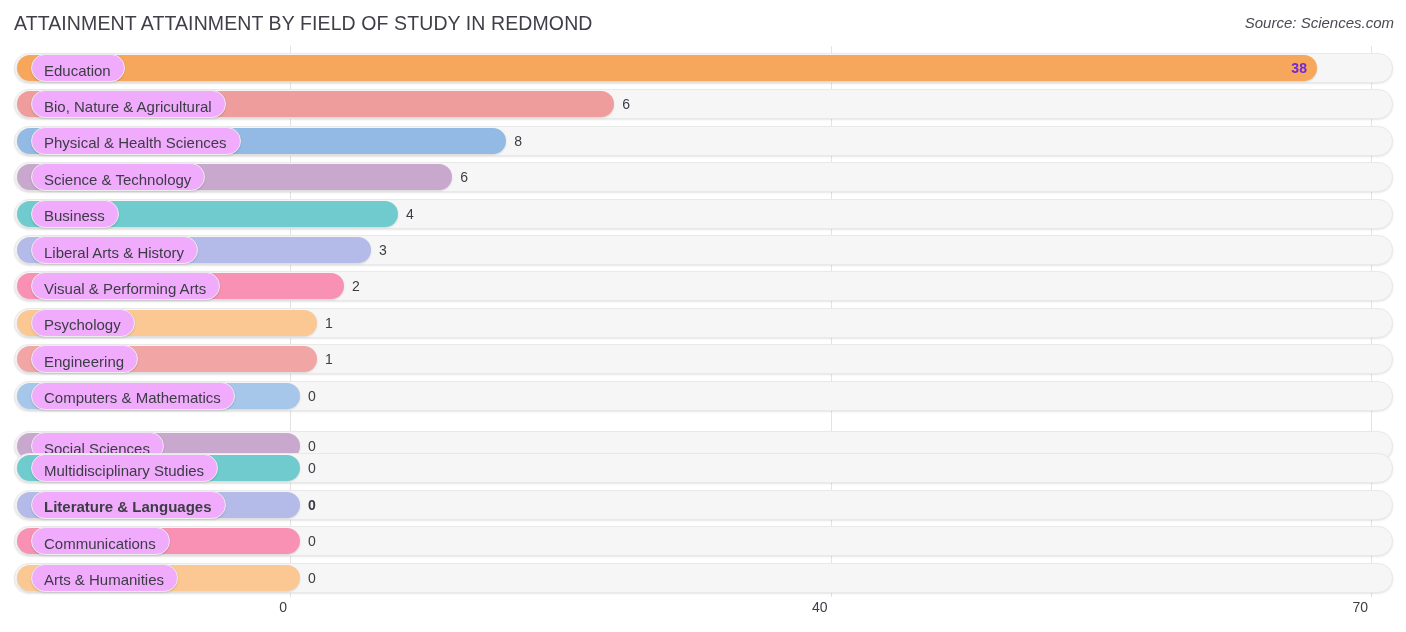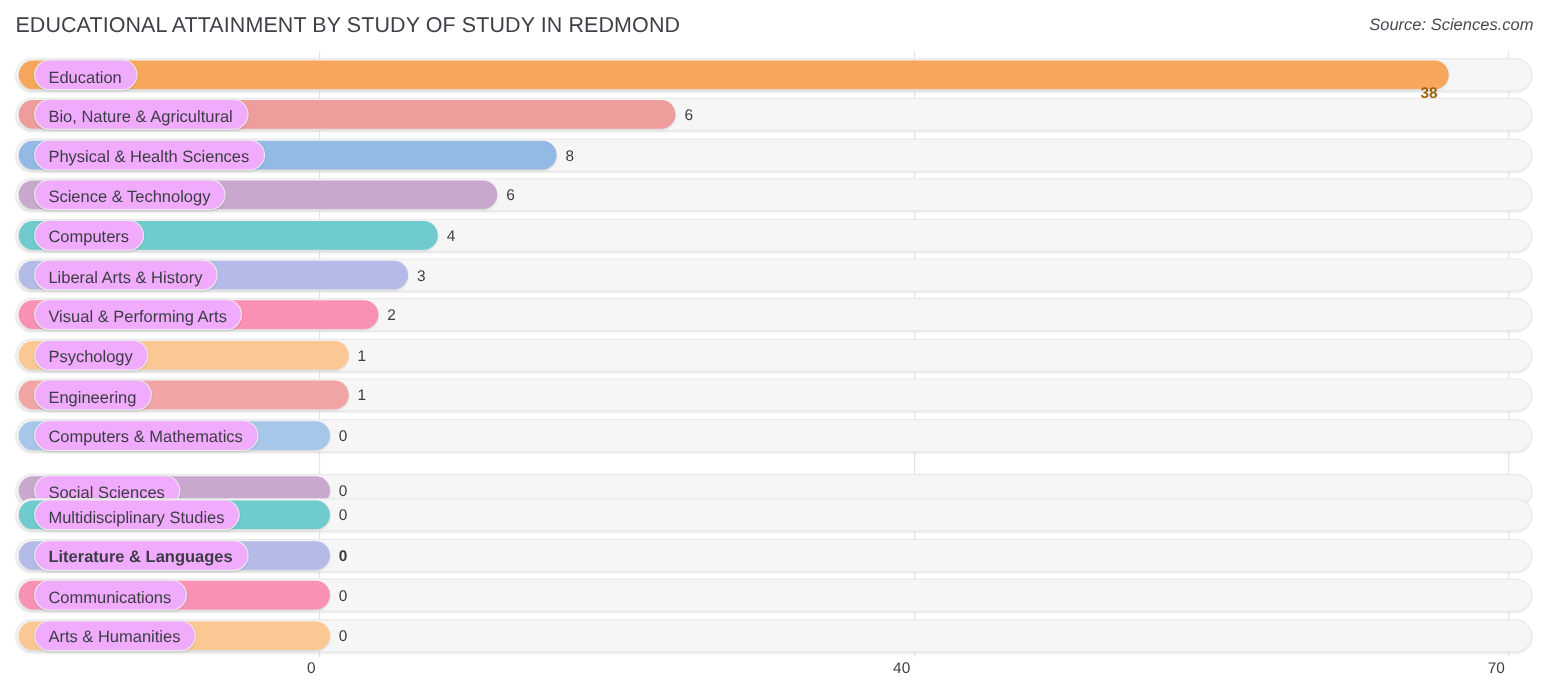--- a/index.html
+++ b/index.html
@@ -95,25 +95,25 @@
   .value-out {
     position: absolute;
     top: 0; height: 30px;
     display: flex; align-items: center;
     font-size: 14px;
     color: #3c3c45;
     white-space: nowrap;
   }
   .value-in {
     position: absolute;
-    top: 16px; height: 30px;
+    top: 0; height: 30px;
     display: flex; align-items: center;
     font-size: 14px;
     font-weight: bold;
-    color: #a16207;
+    color: #6d28d9;
     white-space: nowrap;
   }
 
   
   #axis {
     position: absolute;
     left: 0; top: 597px;
     width: 1406px; height: 35px;
   }
   .tick-label {
@@ -122,21 +122,21 @@
     font-size: 14px;
     color: #3c3c45;
     transform: translateX(-100%);
     white-space: nowrap;
   }
 </style>
 </head>
 <body>
 
 <div id="header">
-  <div id="chart-title">EDUCATIONAL ATTAINMENT BY STUDY OF STUDY IN REDMOND</div>
+  <div id="chart-title">ATTAINMENT ATTAINMENT BY FIELD OF STUDY IN REDMOND</div>
   <div id="source-label">Source: Sciences.com</div>
 </div>
 
 <div id="plot">
     <div class="gridline" style="left: 290px;"></div>
     <div class="gridline" style="left: 830.5px;"></div>
     <div class="gridline" style="left: 1371px;"></div>
     <div class="row" style="top: 7px;">
       <div class="track"></div>
       <div class="bar" style="width: 1299.95px; background: rgb(247, 167, 91);"></div>
@@ -166,21 +166,21 @@
       <div class="bar" style="width: 435.15px; background: rgb(201, 168, 206);"></div>
       <div class="pill">
         <span class="pill-label">Science &amp; Technology</span>
       </div>
       <div class="value-out" style="left: 446.15px;">6</div>
     </div>
     <div class="row" style="top: 152.6px;">
       <div class="track"></div>
       <div class="bar" style="width: 381.1px; background: rgb(111, 203, 206);"></div>
       <div class="pill">
-        <span class="pill-label">Computers</span>
+        <span class="pill-label">Business</span>
       </div>
       <div class="value-out" style="left: 392.1px;">4</div>
     </div>
     <div class="row" style="top: 189px;">
       <div class="track"></div>
       <div class="bar" style="width: 354.075px; background: rgb(180, 187, 232);"></div>
       <div class="pill">
         <span class="pill-label">Liberal Arts &amp; History</span>
       </div>
       <div class="value-out" style="left: 365.075px;">3</div>

